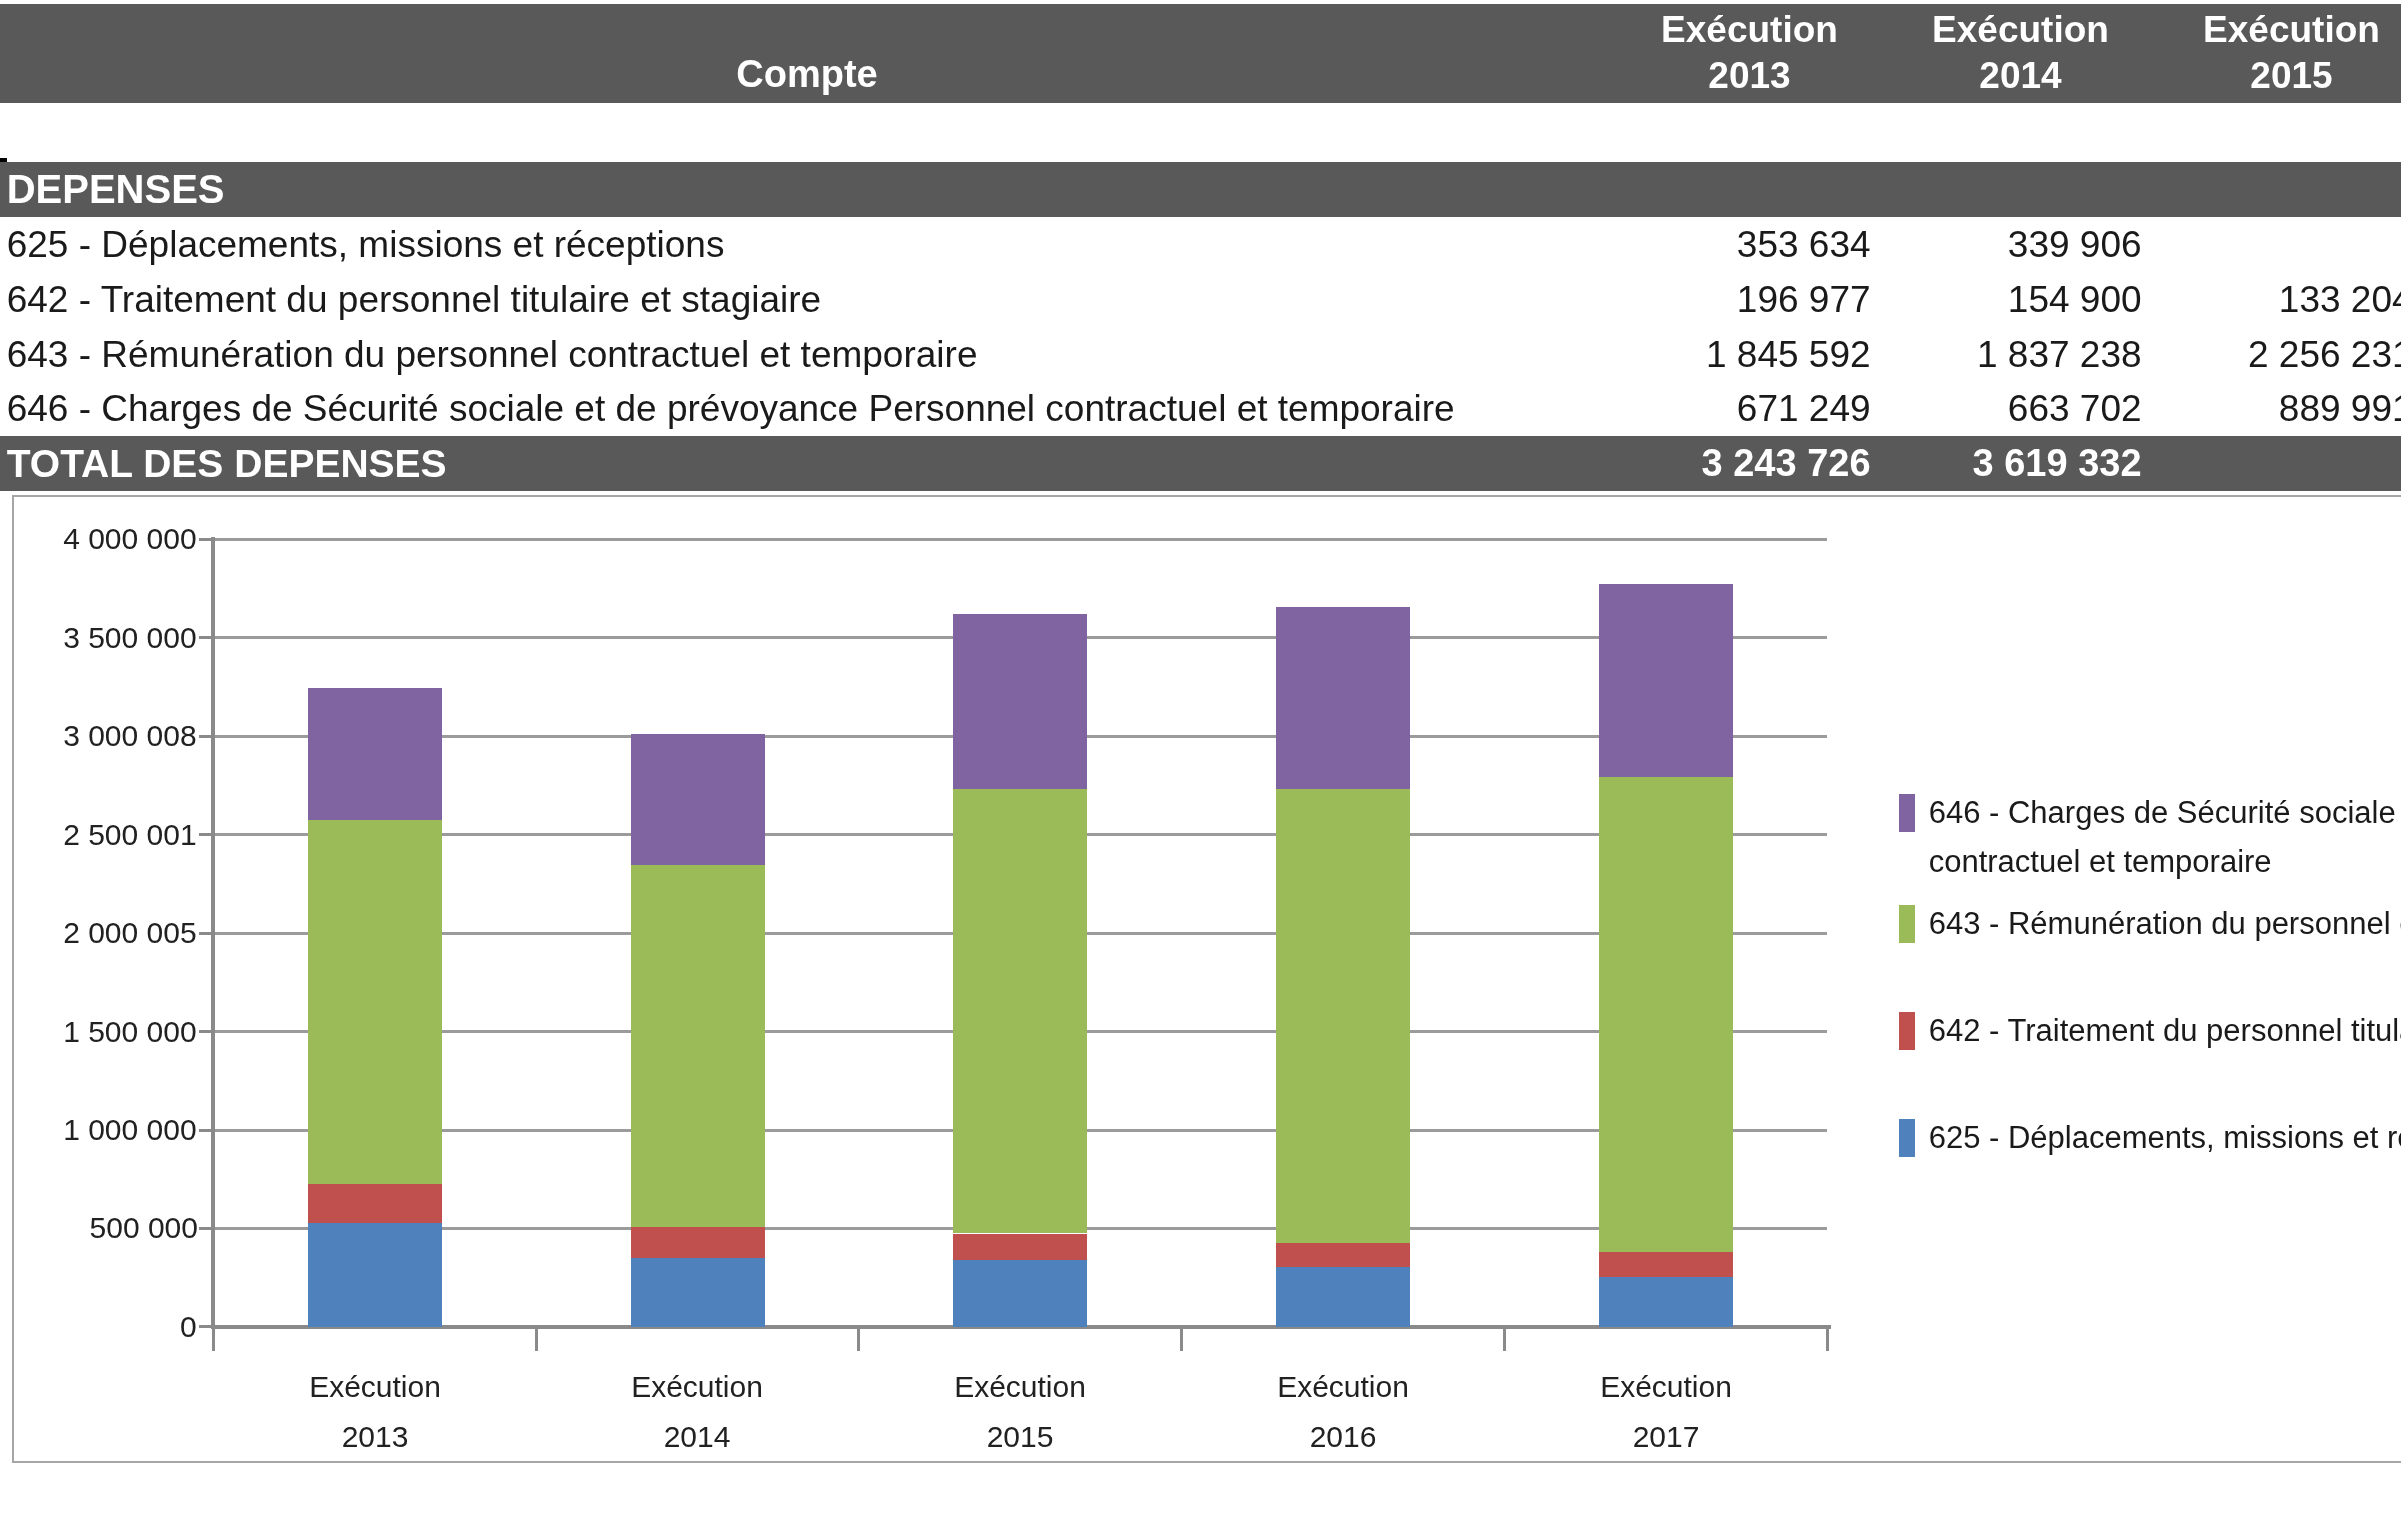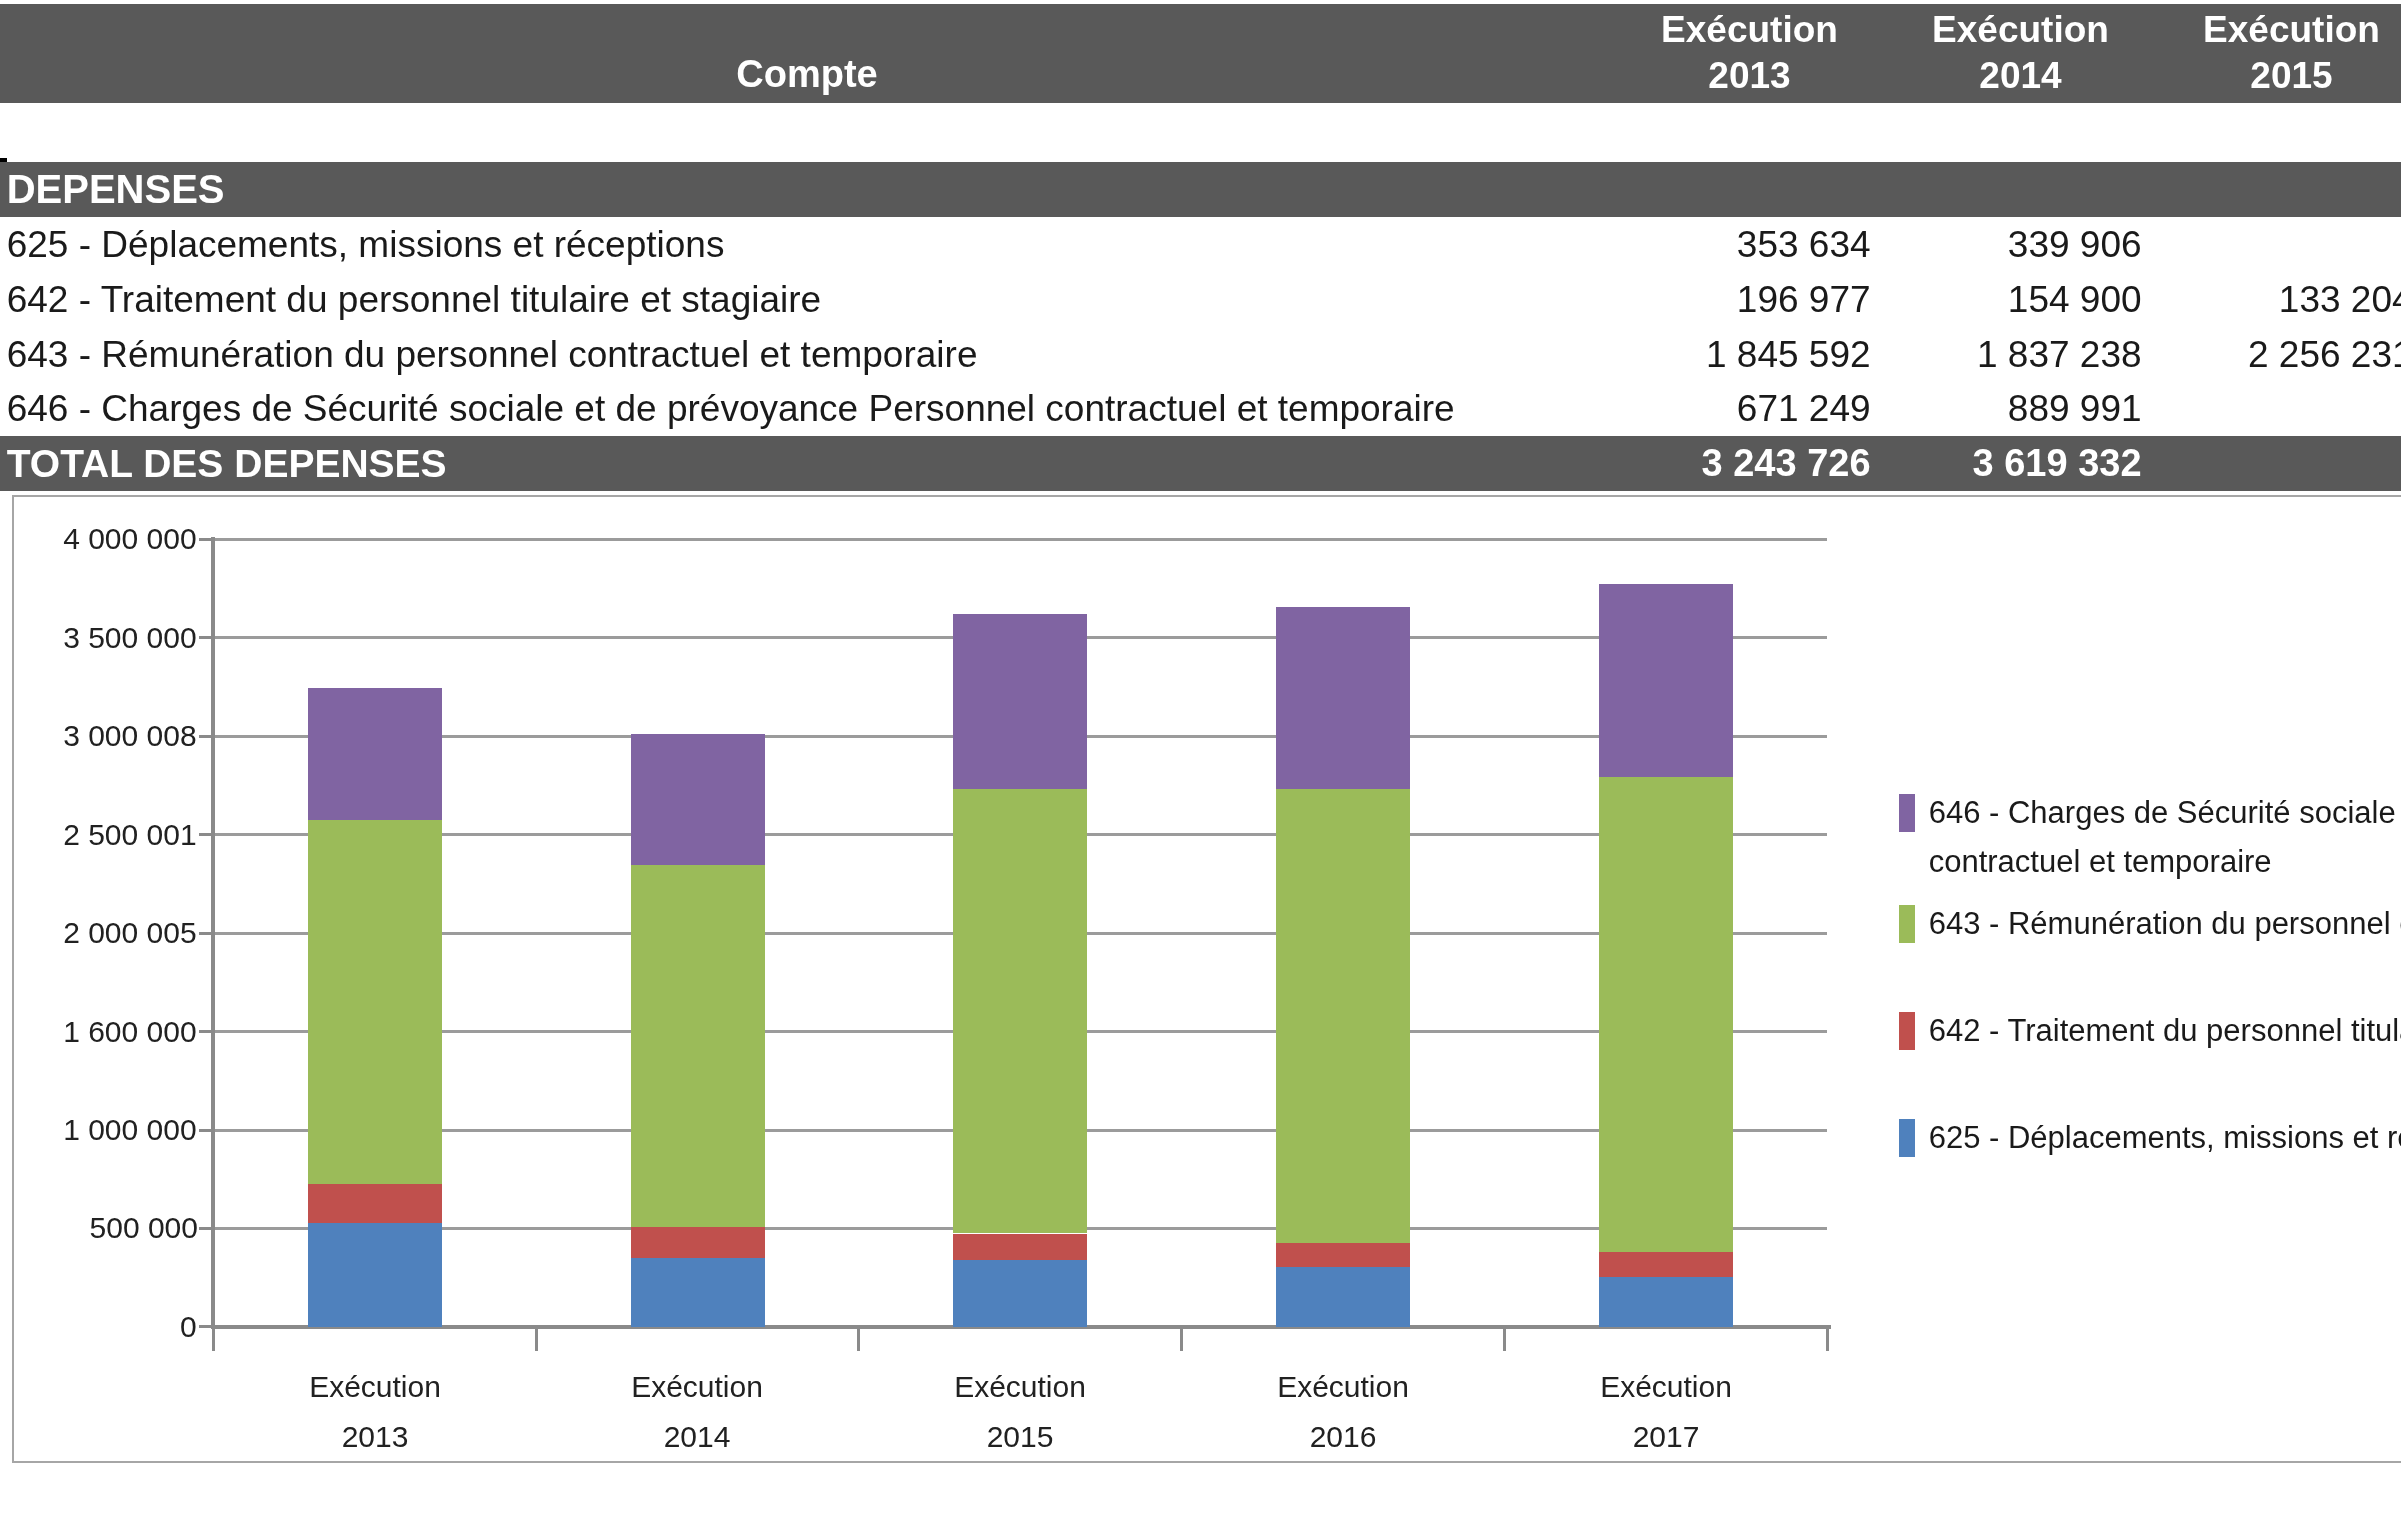--- a/index.html
+++ b/index.html
@@ -78,20 +78,21 @@
     </div>
     <div class="row data-row" style="top: 327px;">
       <div class="cell-label">643 - Rémunération du personnel contractuel et temporaire</div>
       <div class="cell-num">1 845 592</div>
       <div class="cell-num">1 837 238</div>
       <div class="cell-num">2 256 231</div>
     </div>
     <div class="row data-row" style="top: 381px;">
       <div class="cell-label">646 - Charges de Sécurité sociale et de prévoyance Personnel contractuel et temporaire</div>
       <div class="cell-num">671 249</div>
+      <div class="cell-num">663 702</div>
       <div class="cell-num">889 991</div>
     </div>
   </div>
 
 <div class="band total-row row">
   <div class="cell-label">TOTAL DES DEPENSES</div>
   <div id="total-vals" style="display:flex;">
       <div class="cell-num">3 243 726</div>
       <div class="cell-num">3 619 332</div>
     </div>
@@ -103,21 +104,21 @@
 <div class="ytick" style="left: 185px; width: 14.4px; top: 828px;"></div>
     <div class="ylab" style="left: 9.6px; width: 173px; top: 805px;">0</div>
     <div class="gridline" style="left: 199px; width: 1614px; top: 730px;"></div>
     <div class="ytick" style="left: 185px; width: 14.4px; top: 730px;"></div>
     <div class="ylab" style="left: 11px; width: 173px; top: 706px;">500 000</div>
     <div class="gridline" style="left: 199px; width: 1614px; top: 632px;"></div>
     <div class="ytick" style="left: 185px; width: 14.4px; top: 632px;"></div>
     <div class="ylab" style="left: 9.6px; width: 173px; top: 608px;">1 000 000</div>
     <div class="gridline" style="left: 199px; width: 1614px; top: 533px;"></div>
     <div class="ytick" style="left: 185px; width: 14.4px; top: 533px;"></div>
-    <div class="ylab" style="left: 9.6px; width: 173px; top: 510px;">1 600 000</div>
+    <div class="ylab" style="left: 9.6px; width: 173px; top: 510px;">1 500 000</div>
     <div class="gridline" style="left: 199px; width: 1614px; top: 435px;"></div>
     <div class="ytick" style="left: 185px; width: 14.4px; top: 435px;"></div>
     <div class="ylab" style="left: 9.6px; width: 173px; top: 411px;">2 000 005</div>
     <div class="gridline" style="left: 199px; width: 1614px; top: 336px;"></div>
     <div class="ytick" style="left: 185px; width: 14.4px; top: 336px;"></div>
     <div class="ylab" style="left: 9.6px; width: 173px; top: 313px;">2 500 001</div>
     <div class="gridline" style="left: 199px; width: 1614px; top: 238px;"></div>
     <div class="ytick" style="left: 185px; width: 14.4px; top: 238px;"></div>
     <div class="ylab" style="left: 9.6px; width: 173px; top: 214px;">3 000 008</div>
     <div class="gridline" style="left: 199px; width: 1614px; top: 139px;"></div>

